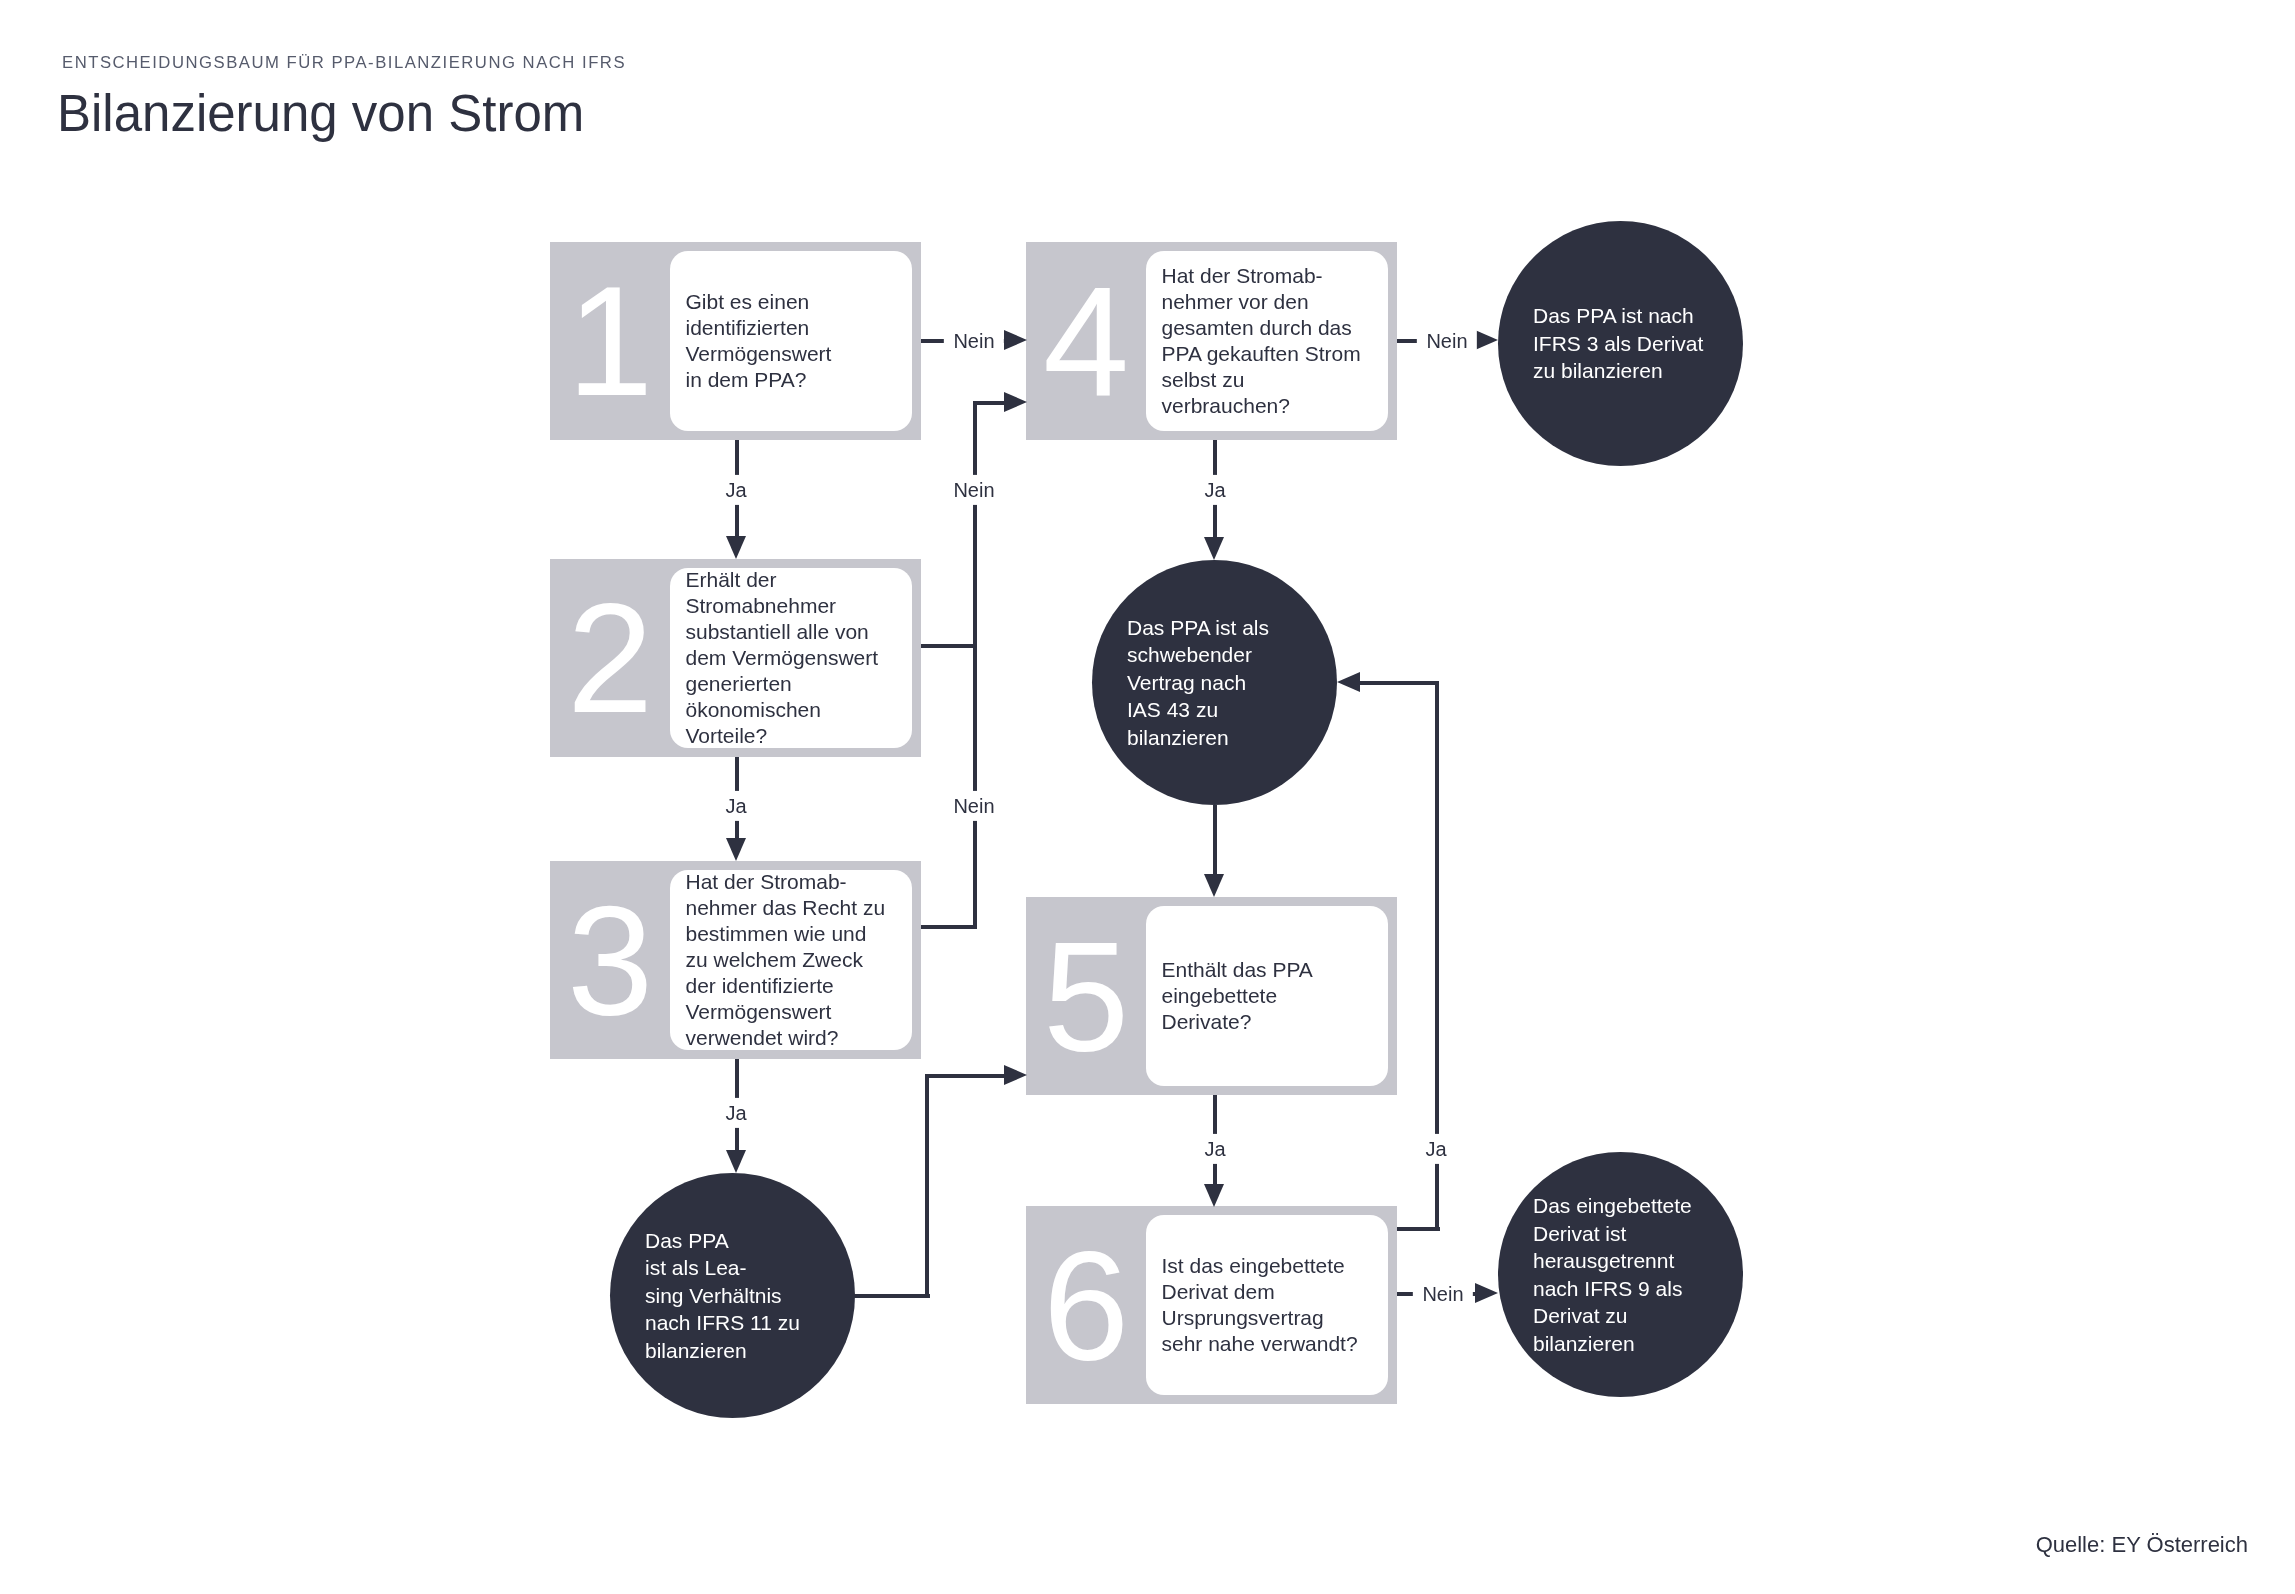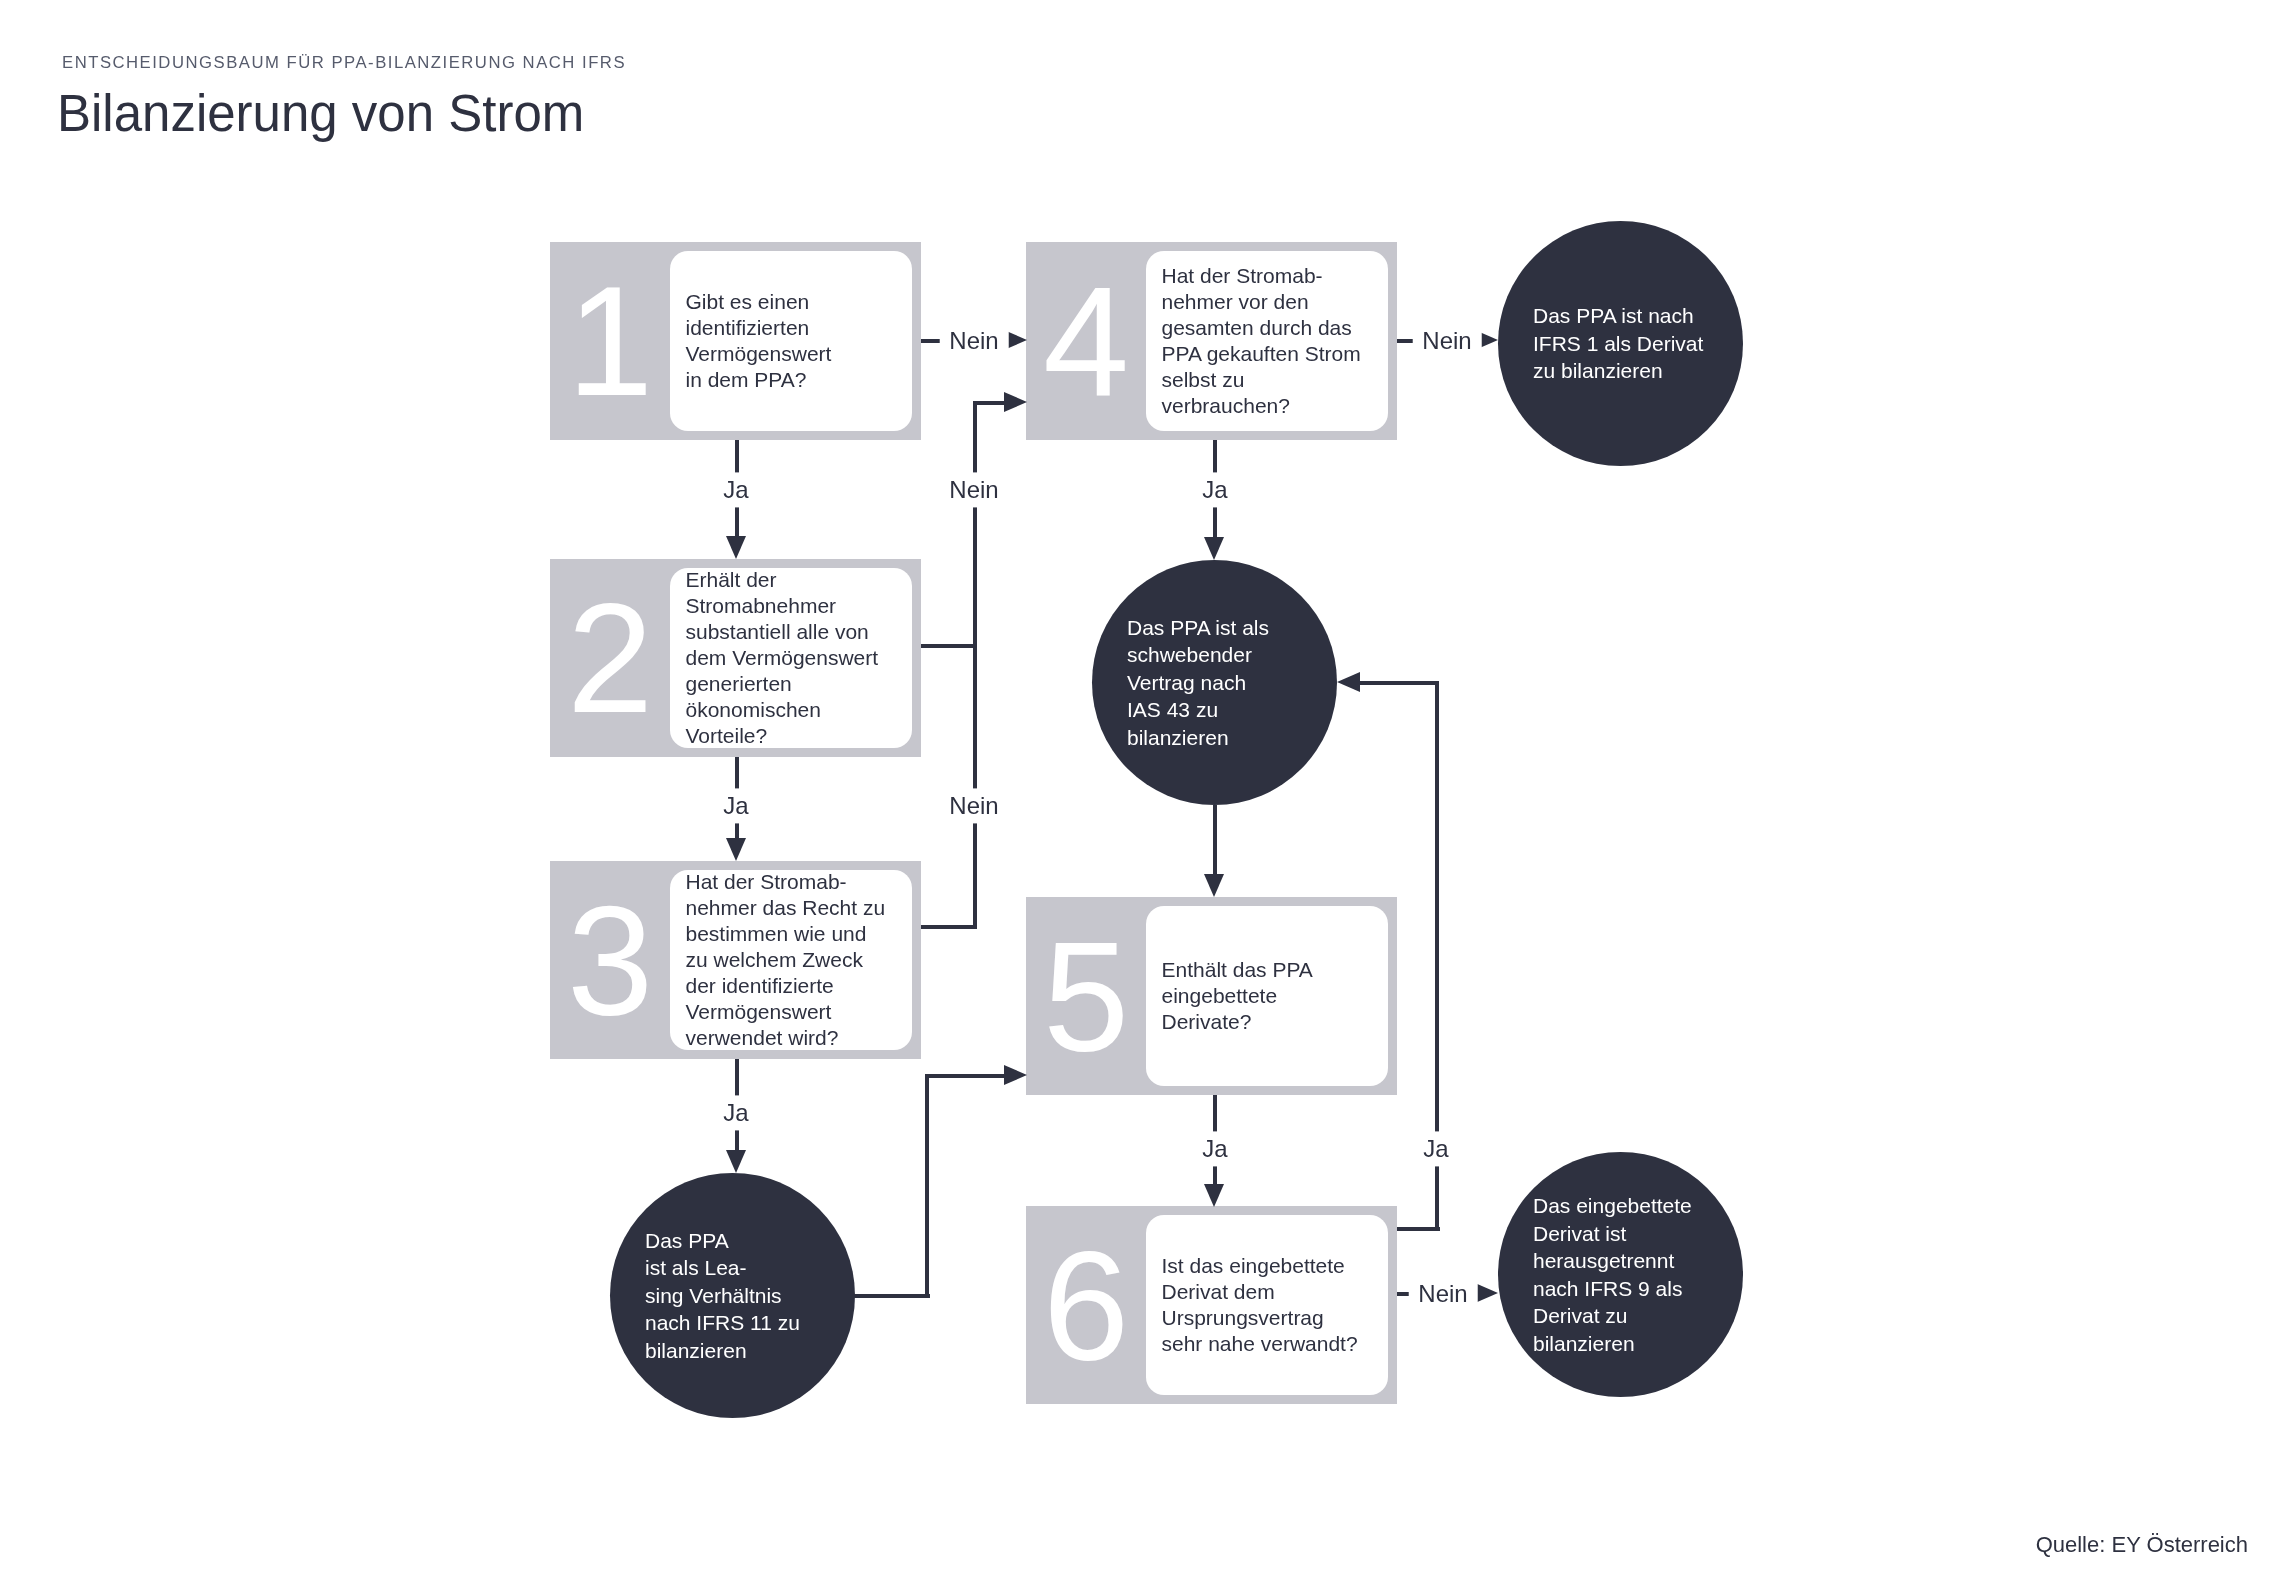--- a/index.html
+++ b/index.html
@@ -44,21 +44,21 @@
   }
   
   .hline{position:absolute;height:3.6px;background:var(--ink);}
   .vline{position:absolute;width:3.6px;background:var(--ink);}
   .arr{position:absolute;width:0;height:0;}
   .arr-r{border-top:10.8px solid transparent;border-bottom:10.8px solid transparent;border-left:23px solid var(--ink);}
   .arr-d{border-left:10.8px solid transparent;border-right:10.8px solid transparent;border-top:23px solid var(--ink);}
   .arr-l{border-top:10.8px solid transparent;border-bottom:10.8px solid transparent;border-right:23px solid var(--ink);}
   .chip{
     position:absolute;transform:translate(-50%,-50%);background:var(--paper);
-    padding:3.6px 9.6px;font-size:24px;color:var(--ink);white-space:nowrap;
+    padding:3.6px 9.6px;font-size:20px;color:var(--ink);white-space:nowrap;
   }
 </style>
 </head>
 <body>
 
 <div class="canvas">
 
   <div class="eyebrow">ENTSCHEIDUNGSBAUM FÜR PPA-BILANZIERUNG NACH IFRS</div>
   <div class="title">Bilanzierung von Strom</div>
 
@@ -106,21 +106,21 @@
   </div>
   <div class="qbox" style="left:1026px;top:1206px">
     <div class="qnum">6</div>
     <div class="qtext">Ist das eingebettete
 Derivat dem
 Ursprungsvertrag
 sehr nahe verwandt?</div>
   </div>
 
   <div class="circle" style="left:1498px;top:221px">Das PPA ist nach
-IFRS 1 als Derivat
+IFRS 3 als Derivat
 zu bilanzieren</div>
   <div class="circle" style="left:1092px;top:560px">Das PPA ist als
 schwebender
 Vertrag nach
 IAS 43 zu
 bilanzieren</div>
   <div class="circle" style="left:610px;top:1173px">Das PPA
 ist als Lea-
 sing Verhältnis
 nach IFRS 11 zu

